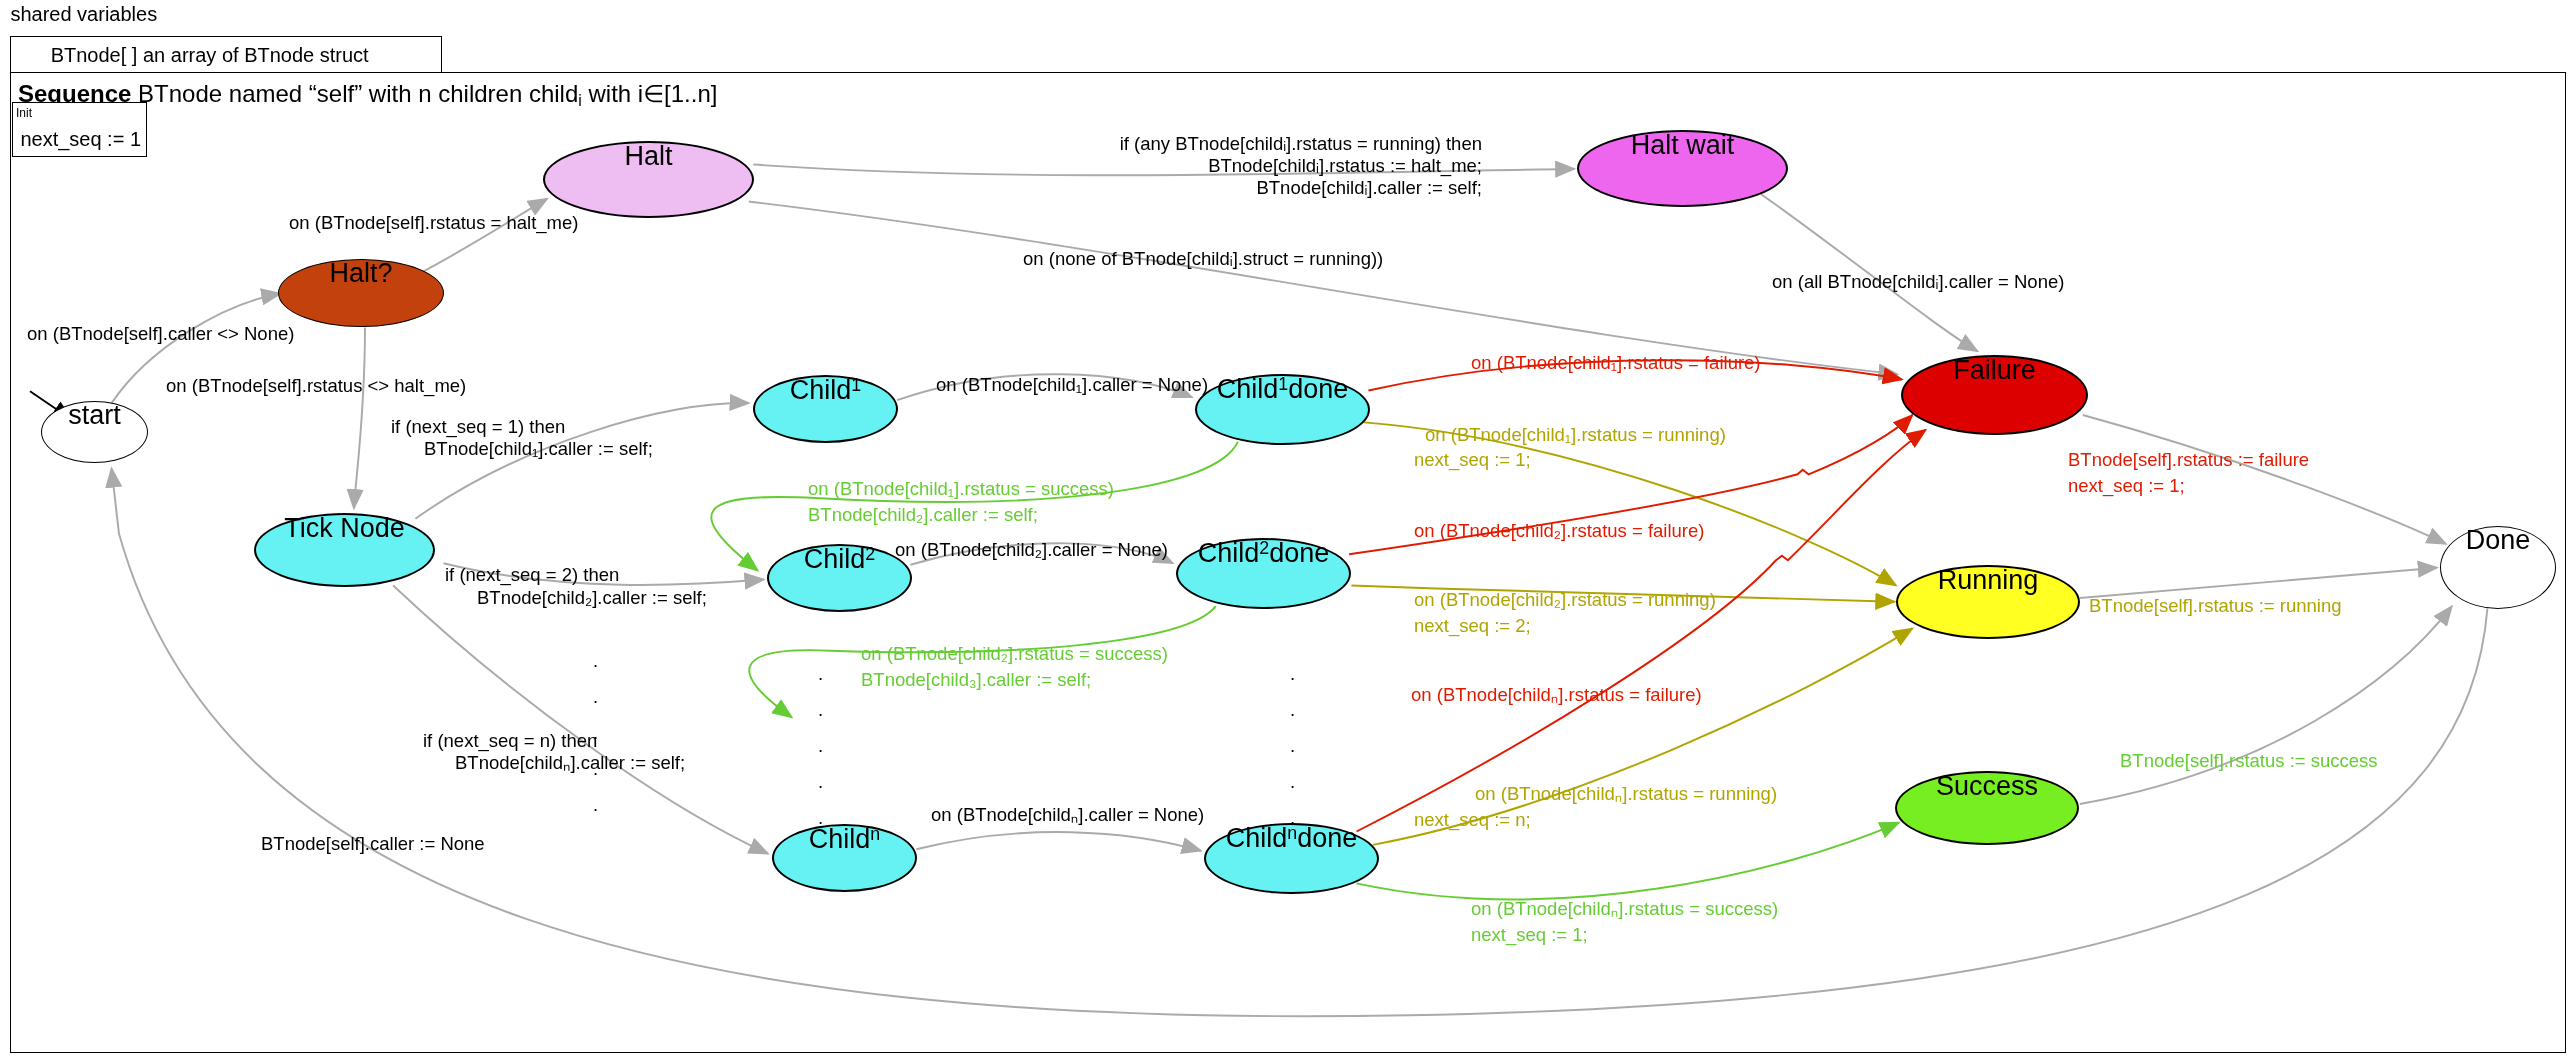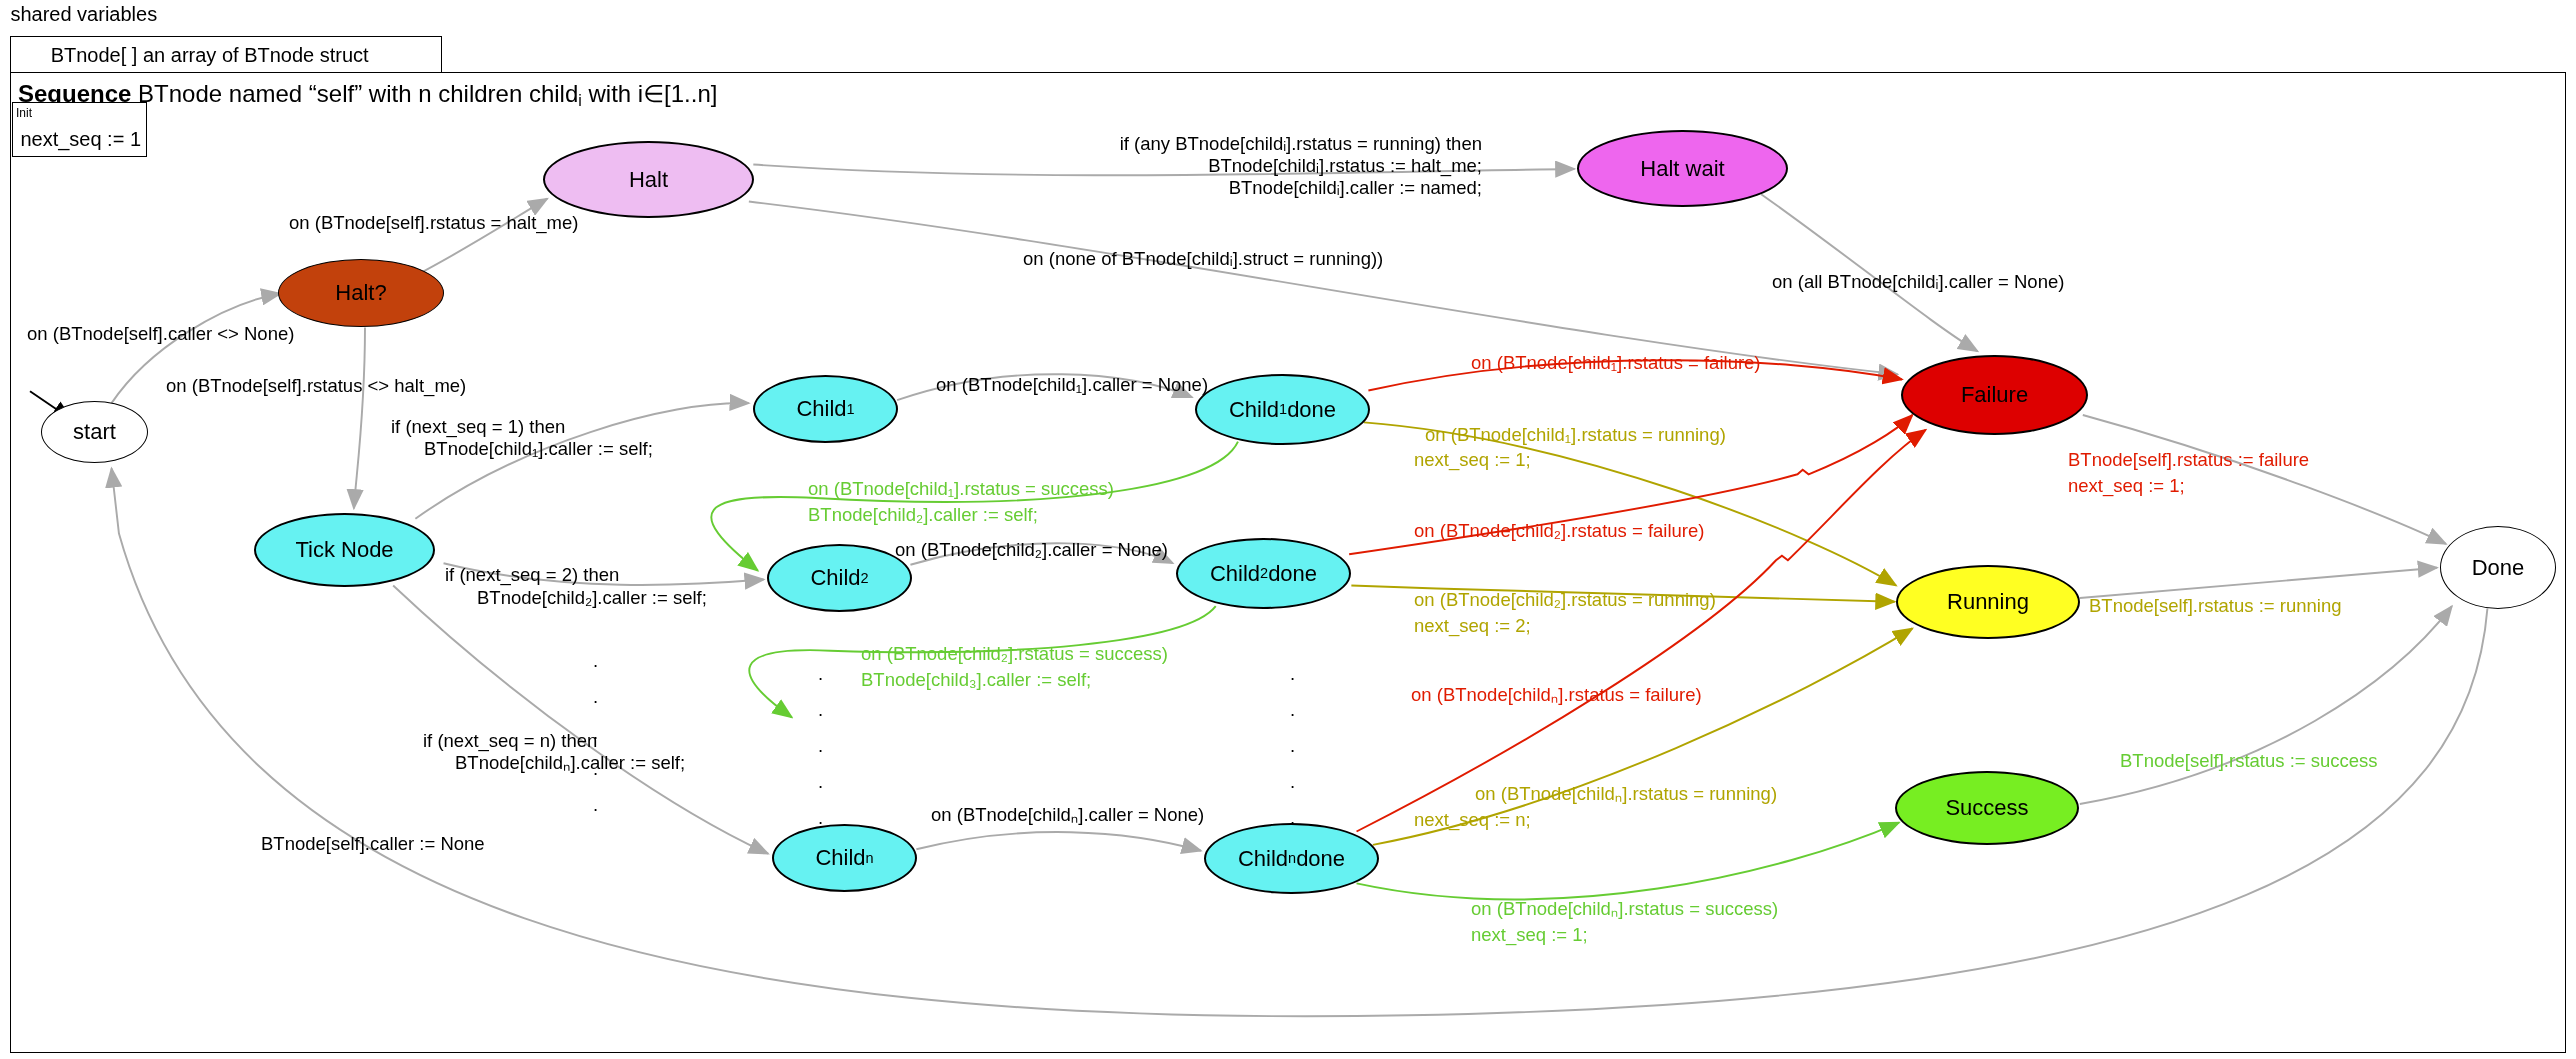--- a/index.html
+++ b/index.html
@@ -13,23 +13,23 @@
   .outer-box{position:absolute;left:10.4px;top:72px;width:2554px;height:979px;border:1.9px solid #000;background:#fff;}
   .seq-title{position:absolute;left:18px;top:80px;font-size:24px;}
   .seq-title b{font-weight:bold;}
 
   .init-box{position:absolute;left:12px;top:102px;width:133px;height:53px;border:1.9px solid #000;background:#fff;}
   .init-box .l1{position:absolute;left:3px;top:3px;font-size:12px;}
   .init-box .l2{position:absolute;left:7.4px;top:24.5px;font-size:20px;}
 
   svg.layer{position:absolute;left:0;top:0;width:2576px;height:1059px;pointer-events:none;}
 
-  .node{position:absolute;display:flex;align-items:center;justify-content:center;
+  .node{position:absolute;display:flex;justify-content:center;
         border:2.2px solid #000;border-radius:50%;box-sizing:border-box;
-        font-size:22px;color:#000;text-align:center;line-height:1;}
+        font-size:27px;color:#000;text-align:center;line-height:1;}
   .node.plain{border-width:1.9px;background:#fff;}
 
   .elabel{position:absolute;font-size:18.5px;color:#000;white-space:nowrap;line-height:1.28;}
   .elabel.red{color:#e01b00;}
   .elabel.olive{color:#b0a400;}
   .elabel.green{color:#66cc33;}
   .elabel.r{text-align:right;}
 
   sub{font-size:0.66em;vertical-align:-0.25em;}
 
@@ -183,21 +183,21 @@
         <span>Success</span>
       </div>
       <div class="node plain" style="left: 2440px; top: 526px; width: 116px; height: 83px; background: rgb(255, 255, 255);">
         <span>Done</span>
       </div>
     </div>
 
   <div id="labels">
       <div class="elabel r" style="left: 1097px; top: 132px; width: 385px;">if (any BTnode[childᵢ].rstatus = running) then</div>
       <div class="elabel r" style="left: 1097px; top: 154px; width: 385px;">BTnode[childᵢ].rstatus := halt_me;</div>
-      <div class="elabel r" style="left: 1097px; top: 176px; width: 385px;">BTnode[childᵢ].caller := named;</div>
+      <div class="elabel r" style="left: 1097px; top: 176px; width: 385px;">BTnode[childᵢ].caller := self;</div>
       <div class="elabel" style="left: 1023px; top: 247px;">on (none of BTnode[childᵢ].struct = running))</div>
       <div class="elabel" style="left: 1772px; top: 270px;">on (all BTnode[childᵢ].caller  = None)</div>
       <div class="elabel" style="left: 289px; top: 211px;">on (BTnode[self].rstatus = halt_me)</div>
       <div class="elabel" style="left: 27px; top: 322px;">on (BTnode[self].caller &lt;&gt; None)</div>
       <div class="elabel" style="left: 166px; top: 374px;">on (BTnode[self].rstatus &lt;&gt; halt_me)</div>
       <div class="elabel" style="left: 391px; top: 415px;">if (next_seq = 1) then</div>
       <div class="elabel" style="left: 424px; top: 437px;">BTnode[child₁].caller := self;</div>
       <div class="elabel" style="left: 445px; top: 563px;">if (next_seq = 2) then</div>
       <div class="elabel" style="left: 477px; top: 586px;">BTnode[child₂].caller := self;</div>
       <div class="elabel" style="left: 423px; top: 729px;">if (next_seq = n) then</div>

